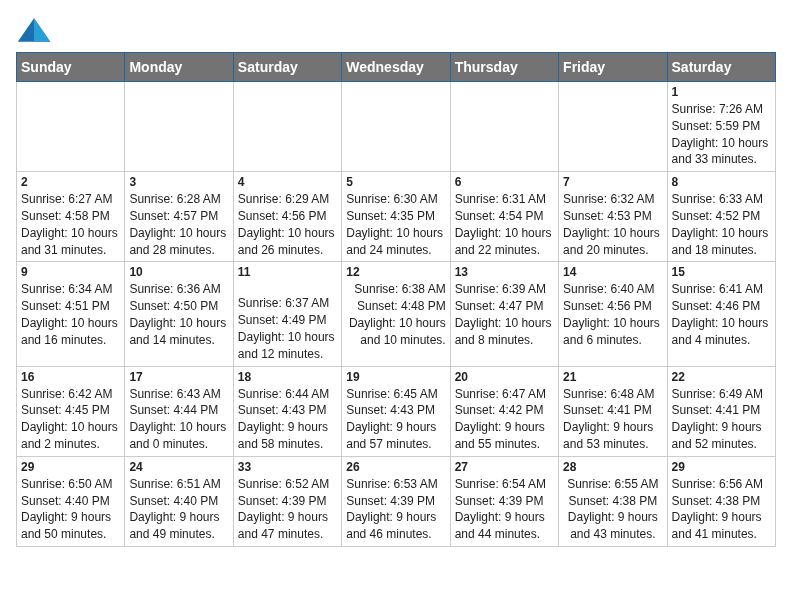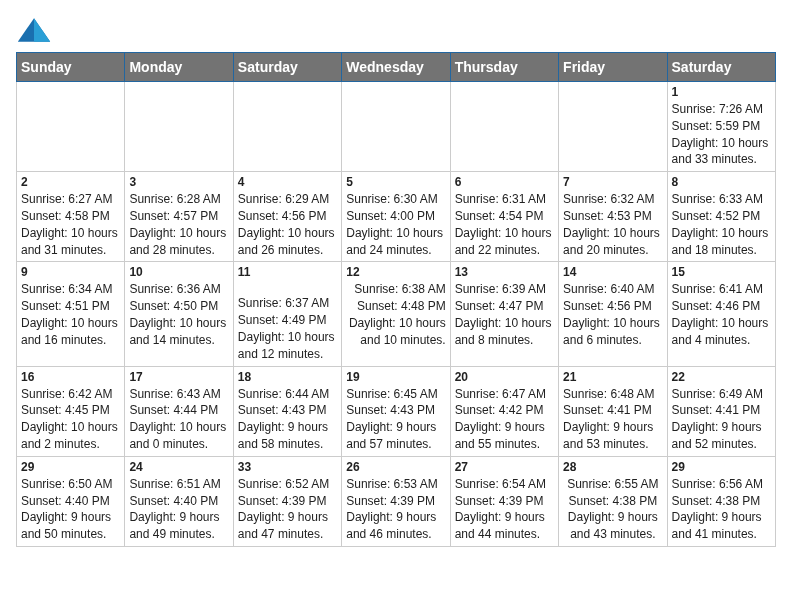--- a/index.html
+++ b/index.html
@@ -149,21 +149,21 @@
         <td>
           <span class="day-number">4</span>
           <div class="day-info" style="white-space: pre-line;">Sunrise: 6:29 AM
 Sunset: 4:56 PM
 Daylight: 10 hours
 and 26 minutes.</div>
         </td>
         <td>
           <span class="day-number">5</span>
           <div class="day-info" style="white-space: pre-line;">Sunrise: 6:30 AM
-Sunset: 4:00 PM
+Sunset: 4:35 PM
 Daylight: 10 hours
 and 24 minutes.</div>
         </td>
         <td>
           <span class="day-number">6</span>
           <div class="day-info" style="white-space: pre-line;">Sunrise: 6:31 AM
 Sunset: 4:54 PM
 Daylight: 10 hours
 and 22 minutes.</div>
         </td>

